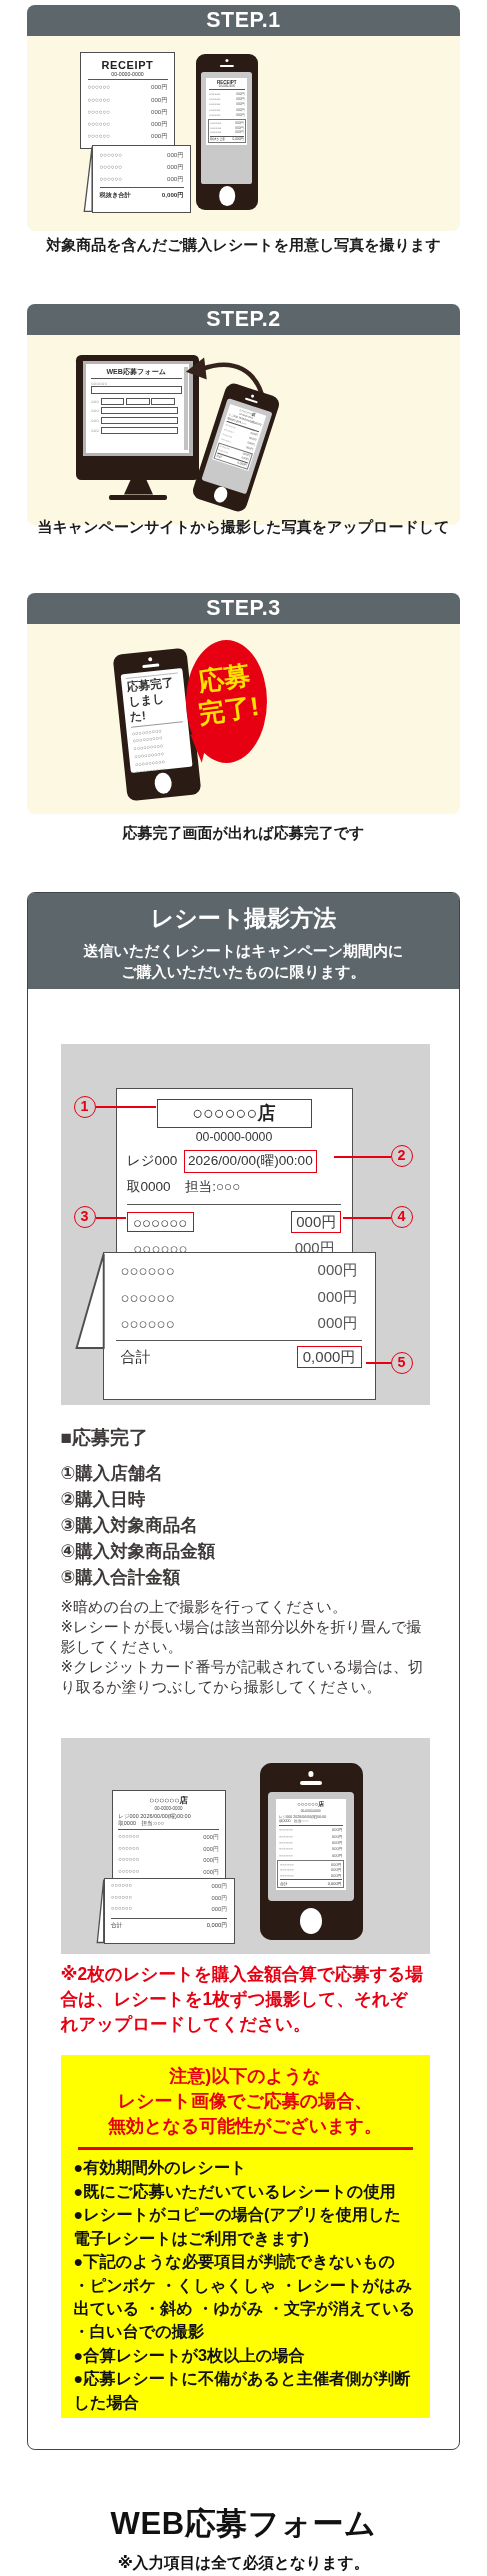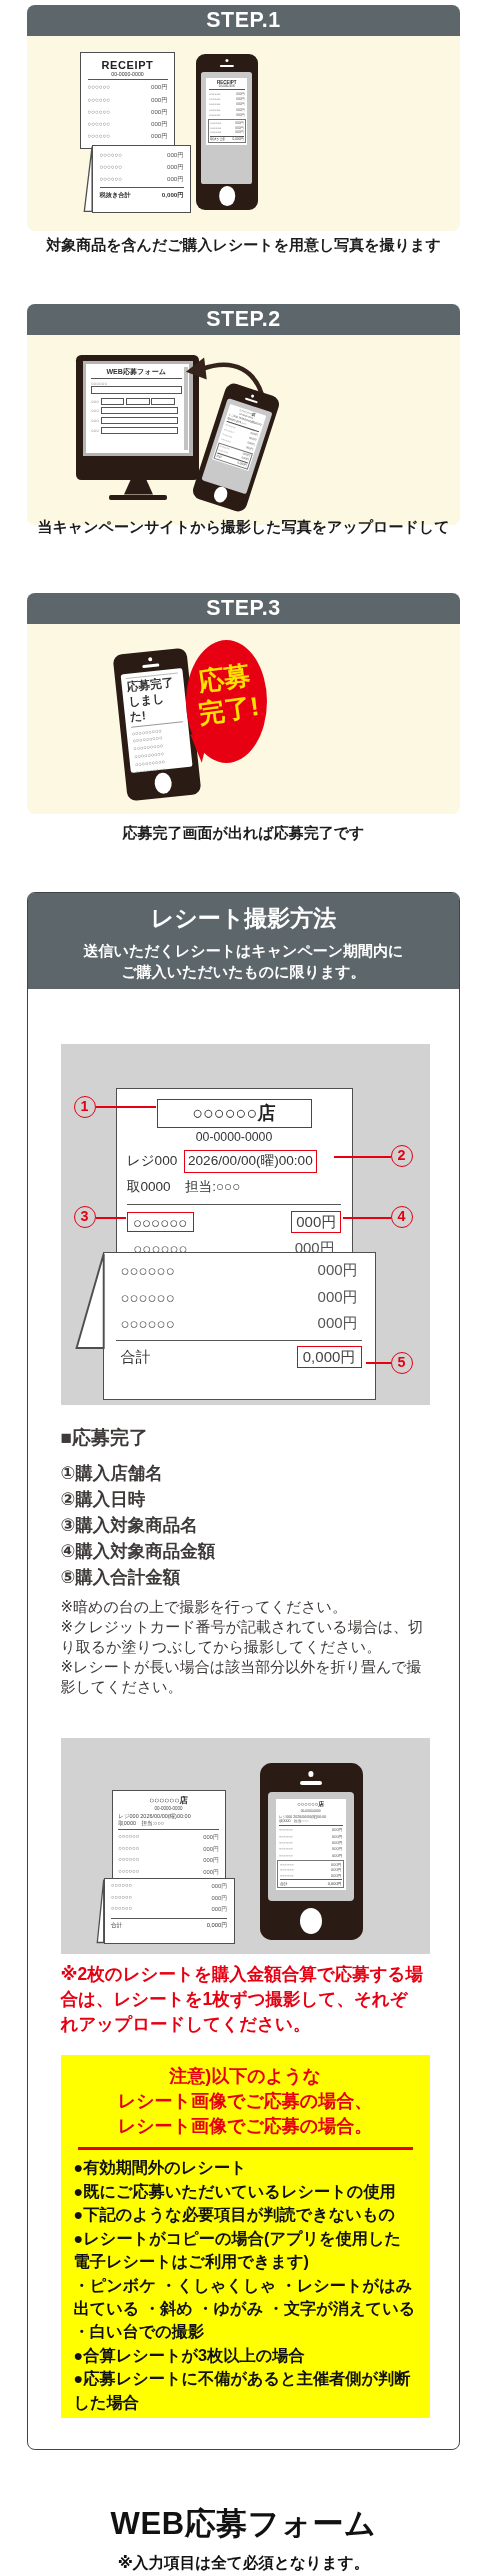--- a/index.html
+++ b/index.html
@@ -374,22 +374,22 @@
   <div class="abs" style="left:32.5px;top:532px;font-size:19px;font-weight:bold;color:#3e3a39">■応募完了</div>
   <div class="abs" style="left:32.5px;top:567px">
     <div class="req">①購入店舗名</div>
     <div class="req">②購入日時</div>
     <div class="req">③購入対象商品名</div>
     <div class="req">④購入対象商品金額</div>
     <div class="req">⑤購入合計金額</div>
   </div>
   <div class="abs" style="left:32.5px;top:704px;width:372px">
     <p class="note">※暗めの台の上で撮影を行ってください。</p>
+    <p class="note">※レシートが長い場合は該当部分以外を折り畳んで撮影してください。</p>
     <p class="note">※クレジットカード番号が記載されている場合は、切り取るか塗りつぶしてから撮影してください。</p>
-    <p class="note">※レシートが長い場合は該当部分以外を折り畳んで撮影してください。</p>
   </div>
 
   <div class="gbox" style="top:845px;height:216px">
     <div class="rcpt" style="left:51px;top:52px;width:114px;height:122px;padding:3.9px 5.8px;border-width:1px">
       <div class="tc" style="font-size:8.4px;font-weight:bold;color:#222">○○○○○○店</div>
       <div class="tc" style="font-size:4.5px;color:#444">00-0000-0000</div>
       <div style="font-size:5.5px;color:#444;margin-top:1.9px"><span>レジ000</span> <span>2026/00/00(曜)00:00</span></div>
       <div style="font-size:5.5px;color:#444"><span>取0000</span>　<span>担当:○○○</span></div>
       <div class="rhr" style="border-top-width:0.6px;margin:2.6px 0"></div>
       <div class="rrow" style="font-size:5.8px;margin-bottom:2.6px">
@@ -489,27 +489,27 @@
       <div class="home" style="bottom:5.8px;width:22px;height:26px"></div>
     </div>
   </div>
 
   <div class="abs" style="left:32.5px;top:1069px;width:365px;font-size:17.5px;font-weight:bold;color:var(--red);line-height:25px">※2枚のレシートを購入金額合算で応募する場合は、レシートを1枚ずつ撮影して、それぞれアップロードしてください。</div>
 
   <div class="ybox">
     <div style="padding-top:9px">
       <div class="yt">注意)以下のような</div>
       <div class="yt">レシート画像でご応募の場合、</div>
-      <div class="yt">レシート画像でご応募の場合。</div>
+      <div class="yt">無効となる可能性がございます。</div>
     </div>
     <div style="width:335px;height:3.2px;background:var(--red);margin:7.8px auto 6.5px"></div>
     <p class="b">●有効期間外のレシート</p>
     <p class="b">●既にご応募いただいているレシートの使用</p>
+    <p class="b">●レシートがコピーの場合(アプリを使用した電子レシートはご利用できます)</p>
     <p class="b">●下記のような必要項目が判読できないもの</p>
-    <p class="b">●レシートがコピーの場合(アプリを使用した電子レシートはご利用できます)</p>
     <p class="b">・ピンボケ ・くしゃくしゃ ・レシートがはみ出ている ・斜め ・ゆがみ ・文字が消えている ・白い台での撮影</p>
     <p class="b">●合算レシートが3枚以上の場合</p>
     <p class="b">●応募レシートに不備があると主催者側が判断した場合</p>
   </div>
 </div>
 
 <div class="abs tc" style="left:0;top:2503px;width:487px;font-size:31px;font-weight:bold;color:#111;letter-spacing:0.6px">WEB応募フォーム</div>
 <div class="abs tc" style="left:0;top:2553px;width:487px;font-size:15.6px;font-weight:600;color:#111">※入力項目は全て必須となります。</div>
 
 

